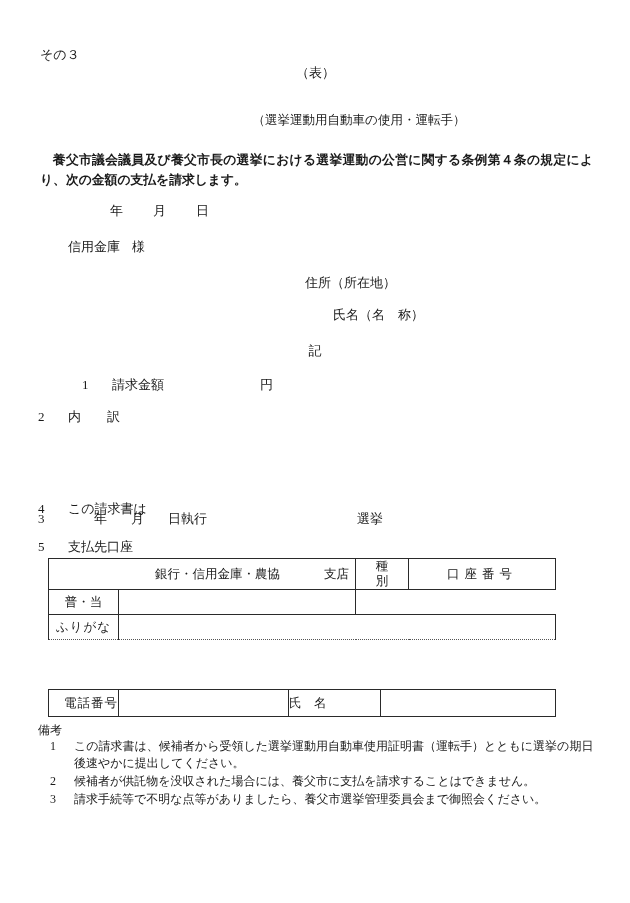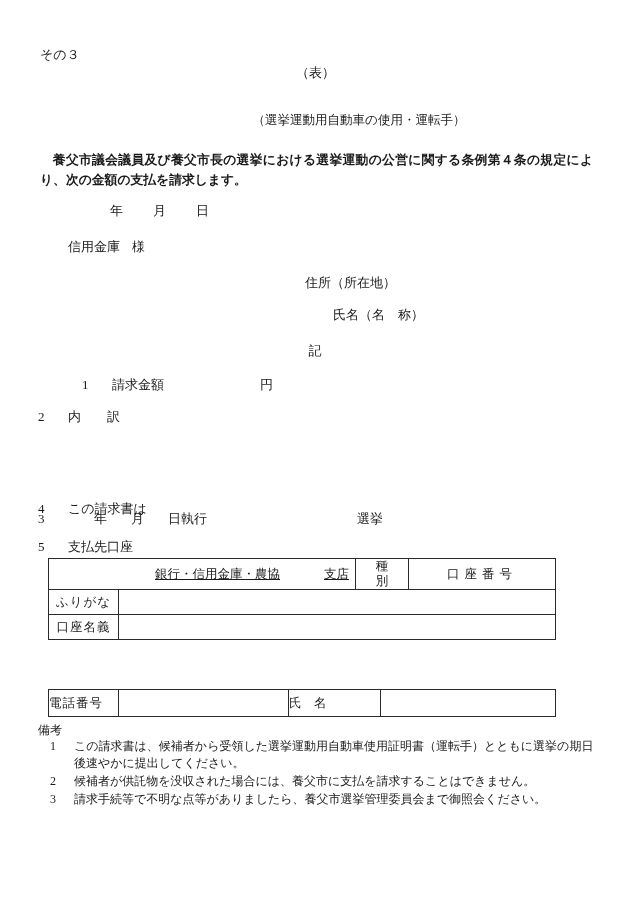--- a/index.html
+++ b/index.html
@@ -89,21 +89,20 @@
   .cell-bank {
     height: 48px;
     text-align: right;
     padding-right: 0 !important;
     position: relative;
   }
   .bank-inner {
     position: absolute;
     right: 6px; bottom: 6px;
     white-space: pre;
-    text-decoration: underline;
   }
   .bank-inner .bgap { display: inline-block; width: 44px; }
   .cell-kind-head {
     text-align: center;
     height: 48px;
     line-height: 15px;
     font-size: 12.5px;
   }
   .cell-acct-head {
     text-align: center;
@@ -132,21 +131,21 @@
     border-collapse: collapse;
     font-size: 12.5px;
     table-layout: fixed;
   }
   .contact-table td {
     border: 1px solid #2a2a2a;
     height: 26px;
     padding: 0;
     vertical-align: middle;
   }
-  .contact-table .c-label { text-align: left; letter-spacing: 1px; }
+  .contact-table .c-label { text-align: right; letter-spacing: 1px; }
   .contact-table .c-label2 { text-align: left; }
 
   
   .remarks-title { left: 38px; top: 722px; font-size: 12px; }
   .remarks-list {
     position: absolute;
     left: 38px; top: 738px;
     width: 560px;
     font-size: 12px;
     line-height: 17px;
@@ -193,27 +192,27 @@
       <col style="width:147px">
     </colgroup>
     <tbody>
       <tr>
         <td class="cell-bank" colspan="2">
           <span class="bank-inner"><span>銀行・信用金庫・農協</span><span class="bgap"></span><span>支店</span></span>
         </td>
         <td class="cell-kind-head" rowspan="1"><span>種</span><br><span>別</span></td>
         <td class="cell-acct-head"><span style="letter-spacing:5px">口座番号</span></td>
       </tr>
+      <tr>
+        <td class="cell-kind-val">普・当</td>
+        <td></td>
+      </tr>
       <tr class="row-furi">
         <td class="cell-label lbl-dashed-b">ふりがな</td>
         <td class="dashed-b" colspan="3"></td>
-      </tr>
-      <tr>
-        <td class="cell-label">口座名義</td>
-        <td colspan="3"></td>
       </tr>
     </tbody>
   </table>
 
 
   <table class="contact-table">
     <colgroup>
       <col style="width:70px">
       <col style="width:170px">
       <col style="width:92px">

